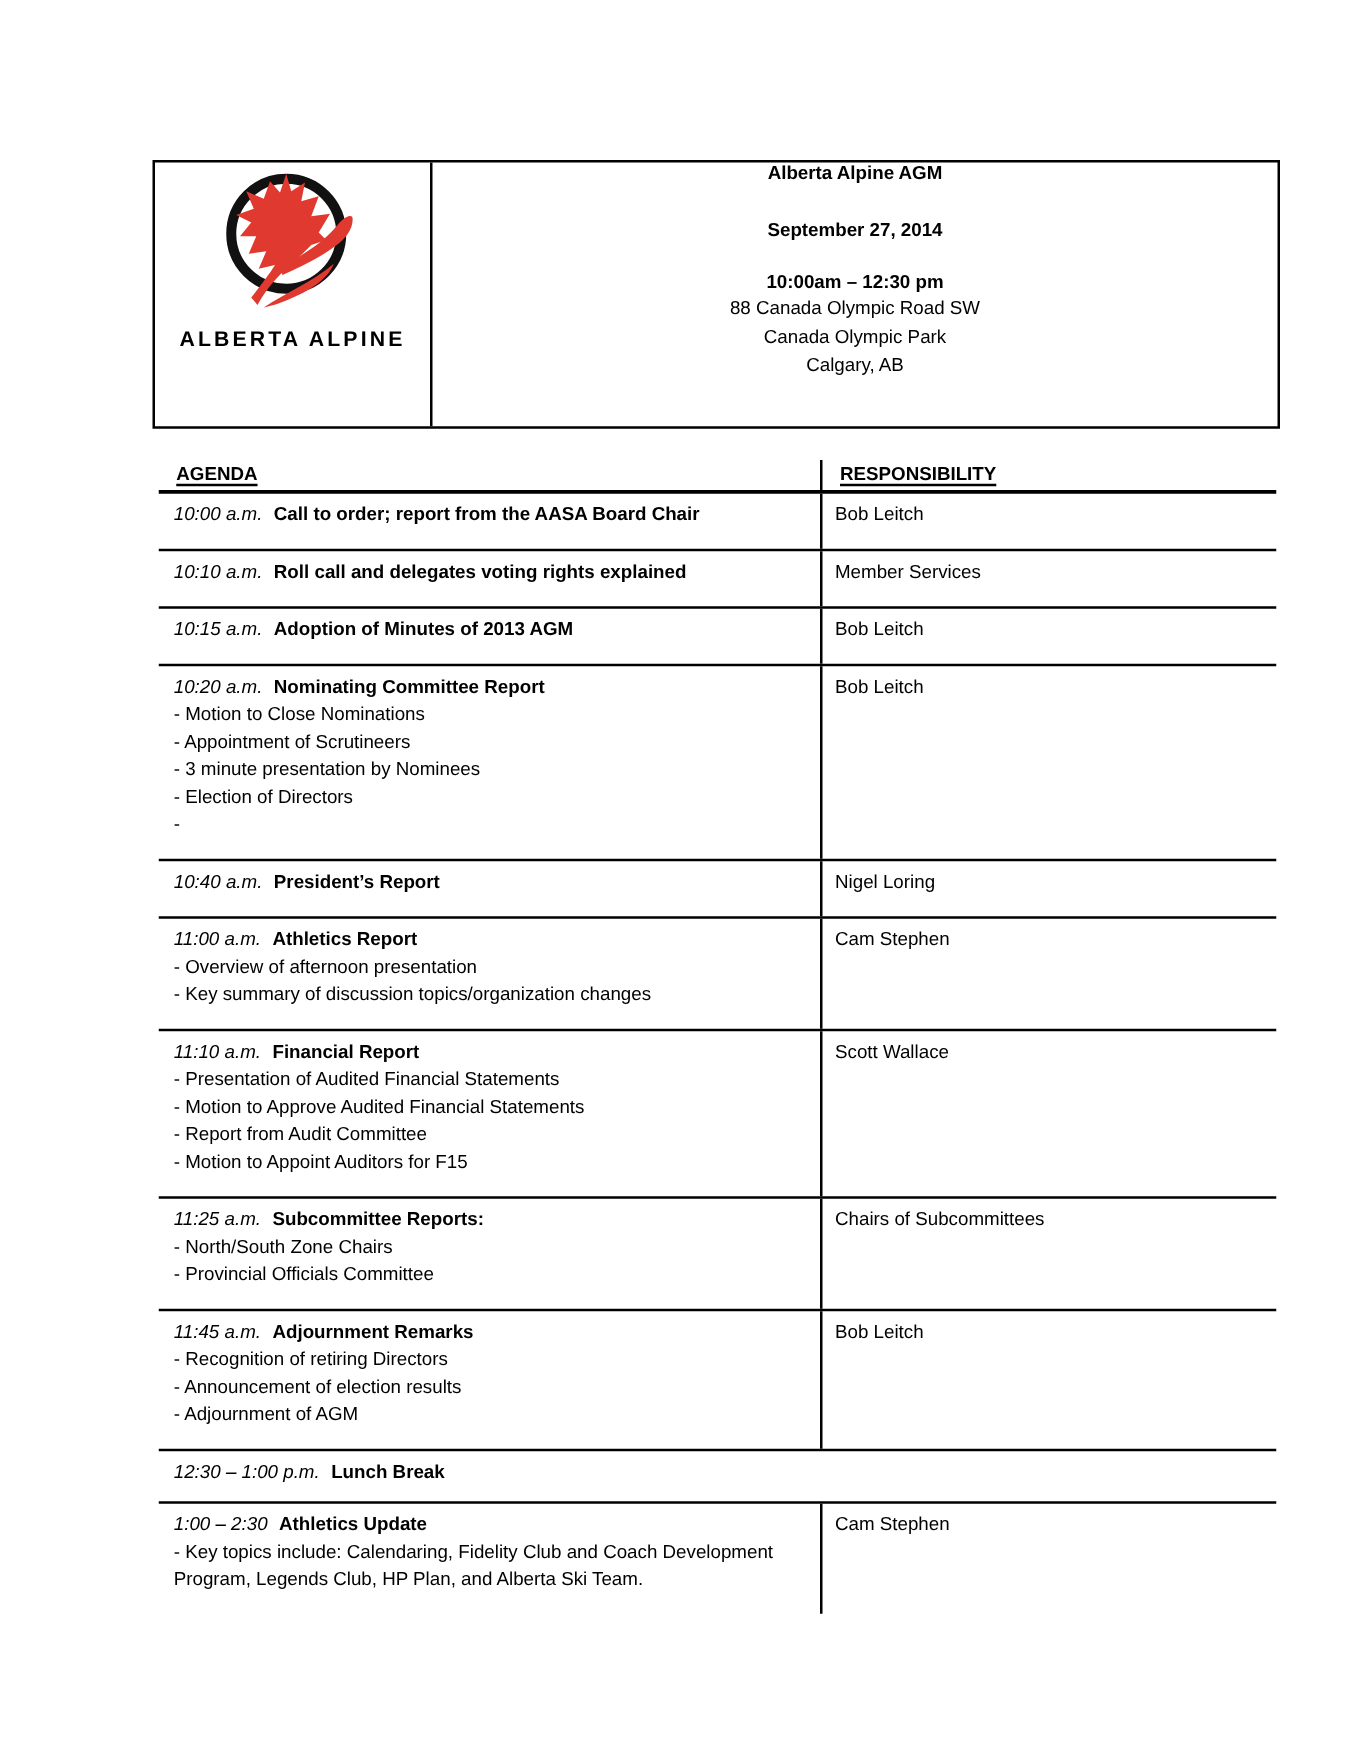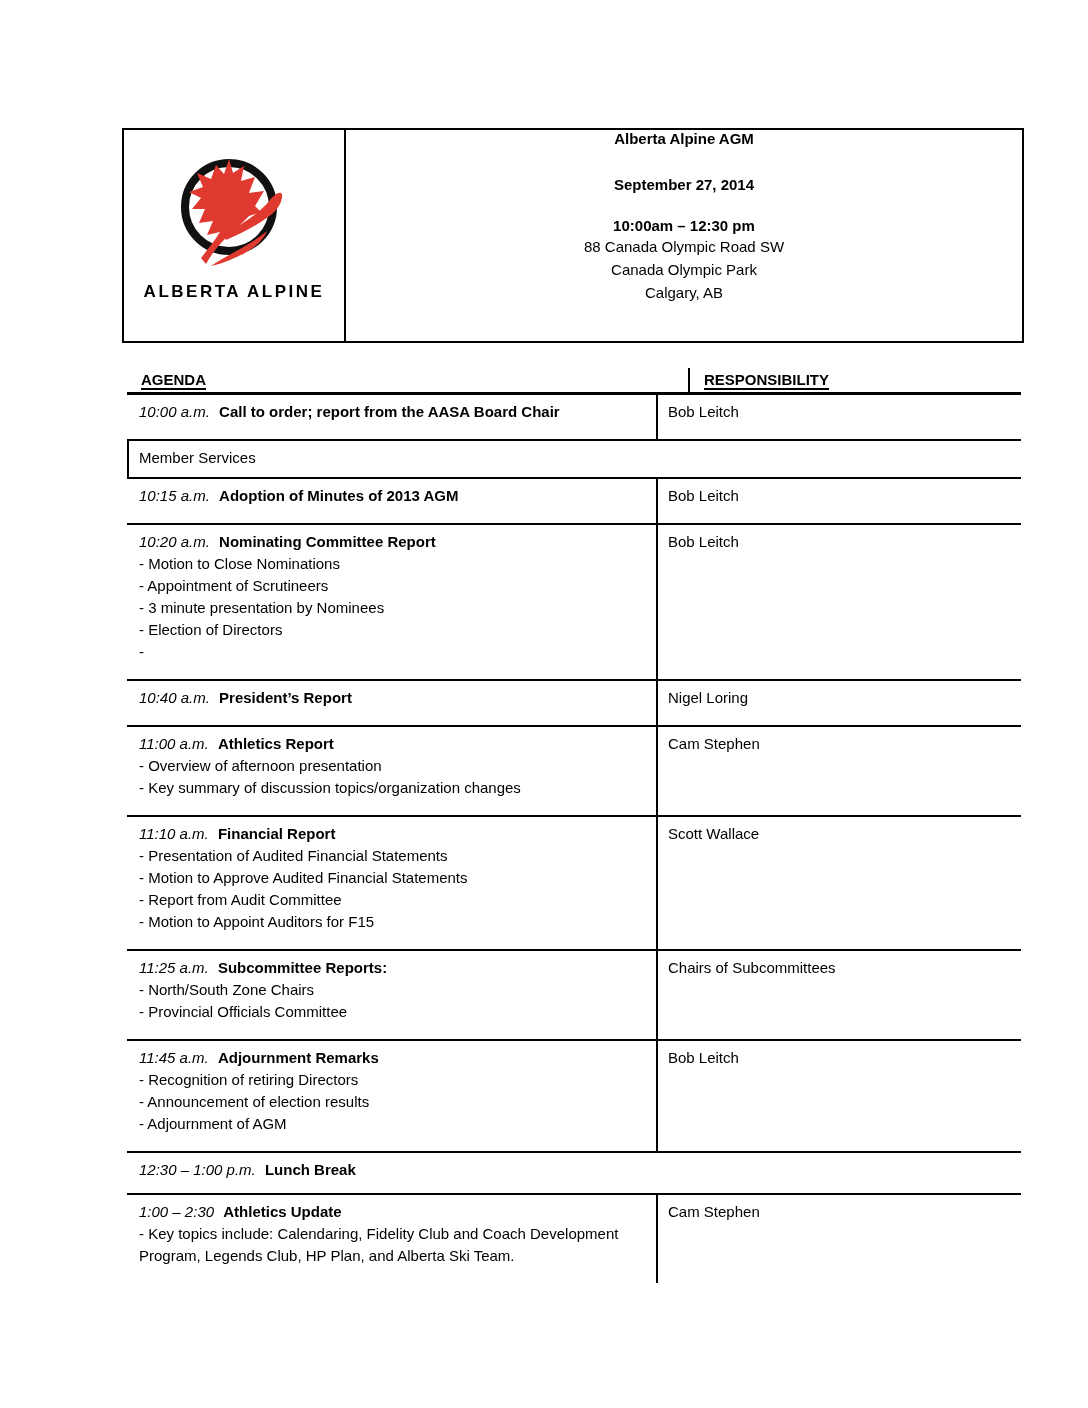--- a/index.html
+++ b/index.html
@@ -15,21 +15,21 @@
   .header-box{
     position:absolute;left:122px;top:128px;
     width:898px;height:211px;
     border:2px solid #000;
     display:flex;
   }
   .logo-cell{
     width:222px;flex:0 0 222px;
     border-right:2px solid #000;
     display:flex;flex-direction:column;align-items:center;
-    padding-top:24px;box-sizing:border-box;
+    padding-top:4px;box-sizing:border-box;
   }
   .logo-svg{width:132px;height:122px;display:block;}
   .logo-wordmark{
     margin-top:6px;
     font-size:17px;font-weight:700;letter-spacing:2.5px;
     white-space:nowrap;
   }
   .info-cell{
     flex:1;text-align:center;
     box-sizing:border-box;
@@ -43,21 +43,20 @@
 
   
   .agenda-table{
     position:absolute;left:127px;top:368px;
     width:894px;
     font-size:15px;
   }
   .thead{
     display:flex;
     border-bottom:3px solid #000;
-    gap:32px;
   }
   .thead .hcell{
     font-weight:700;
     padding:3px 0 4px 14px;
   }
   .h-agenda{width:529px;flex:0 0 529px;box-sizing:border-box;}
   .h-resp{flex:1;border-left:2px solid #000;padding-left:10px;box-sizing:border-box;}
   .hlabel{
     text-decoration:underline;
     text-decoration-thickness:2px;
@@ -134,20 +133,23 @@
       </div>
     </div>
     <div>
         <div class="trow first">
           <div class="cell agenda-cell">
             <div><span class="time">10:00 a.m.</span> <span class="title">Call to order; report from the AASA Board Chair</span></div>
           </div>
           <div class="cell resp-cell"><span>Bob Leitch</span></div>
         </div>
         <div class="trow">
+          <div class="cell agenda-cell">
+            <div><span class="time">10:10 a.m.</span> <span class="title">Roll call and delegates voting rights explained</span></div>
+          </div>
           <div class="cell resp-cell"><span>Member Services</span></div>
         </div>
         <div class="trow">
           <div class="cell agenda-cell">
             <div><span class="time">10:15 a.m.</span> <span class="title">Adoption of Minutes of 2013 AGM</span></div>
           </div>
           <div class="cell resp-cell"><span>Bob Leitch</span></div>
         </div>
         <div class="trow">
           <div class="cell agenda-cell">

